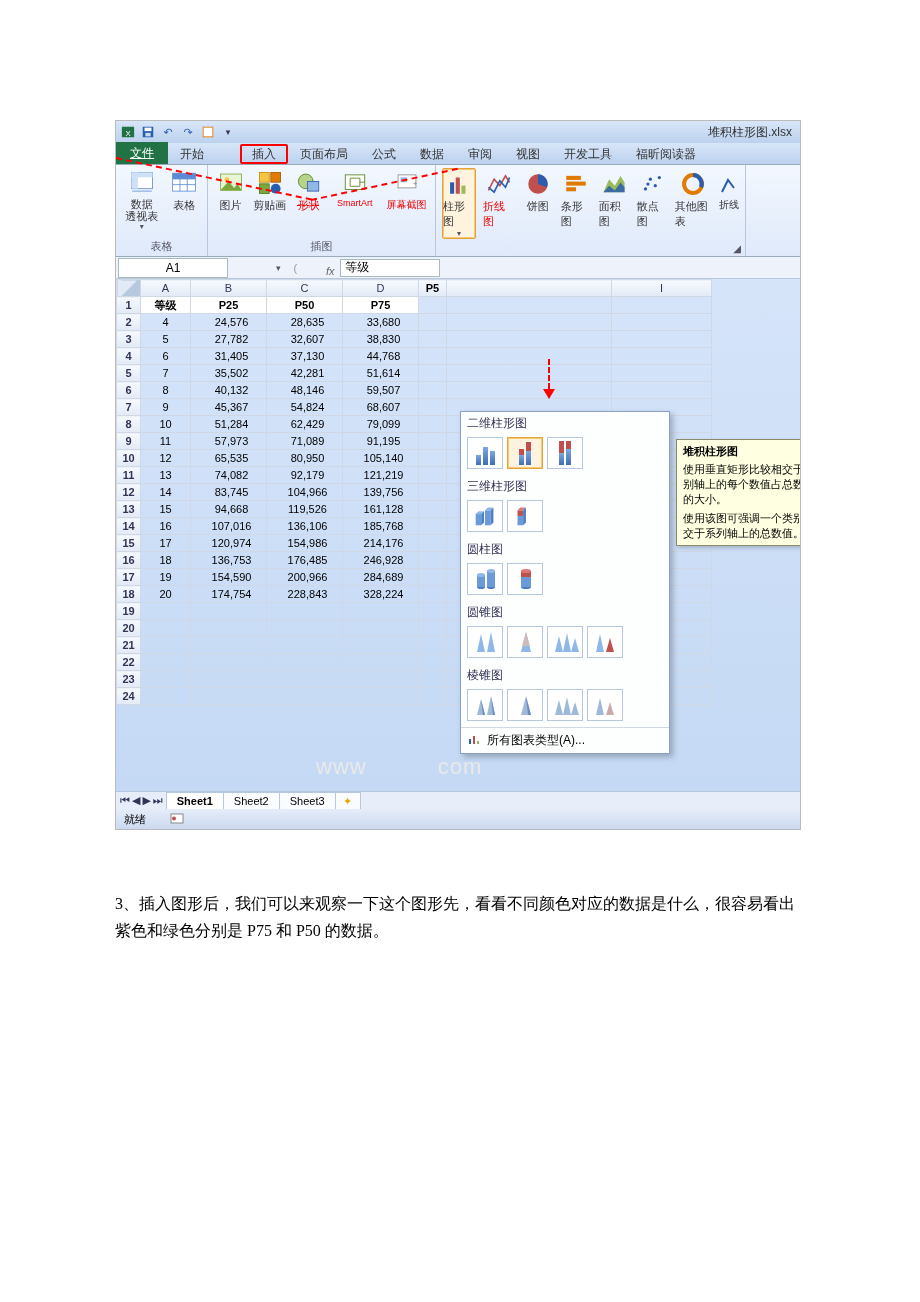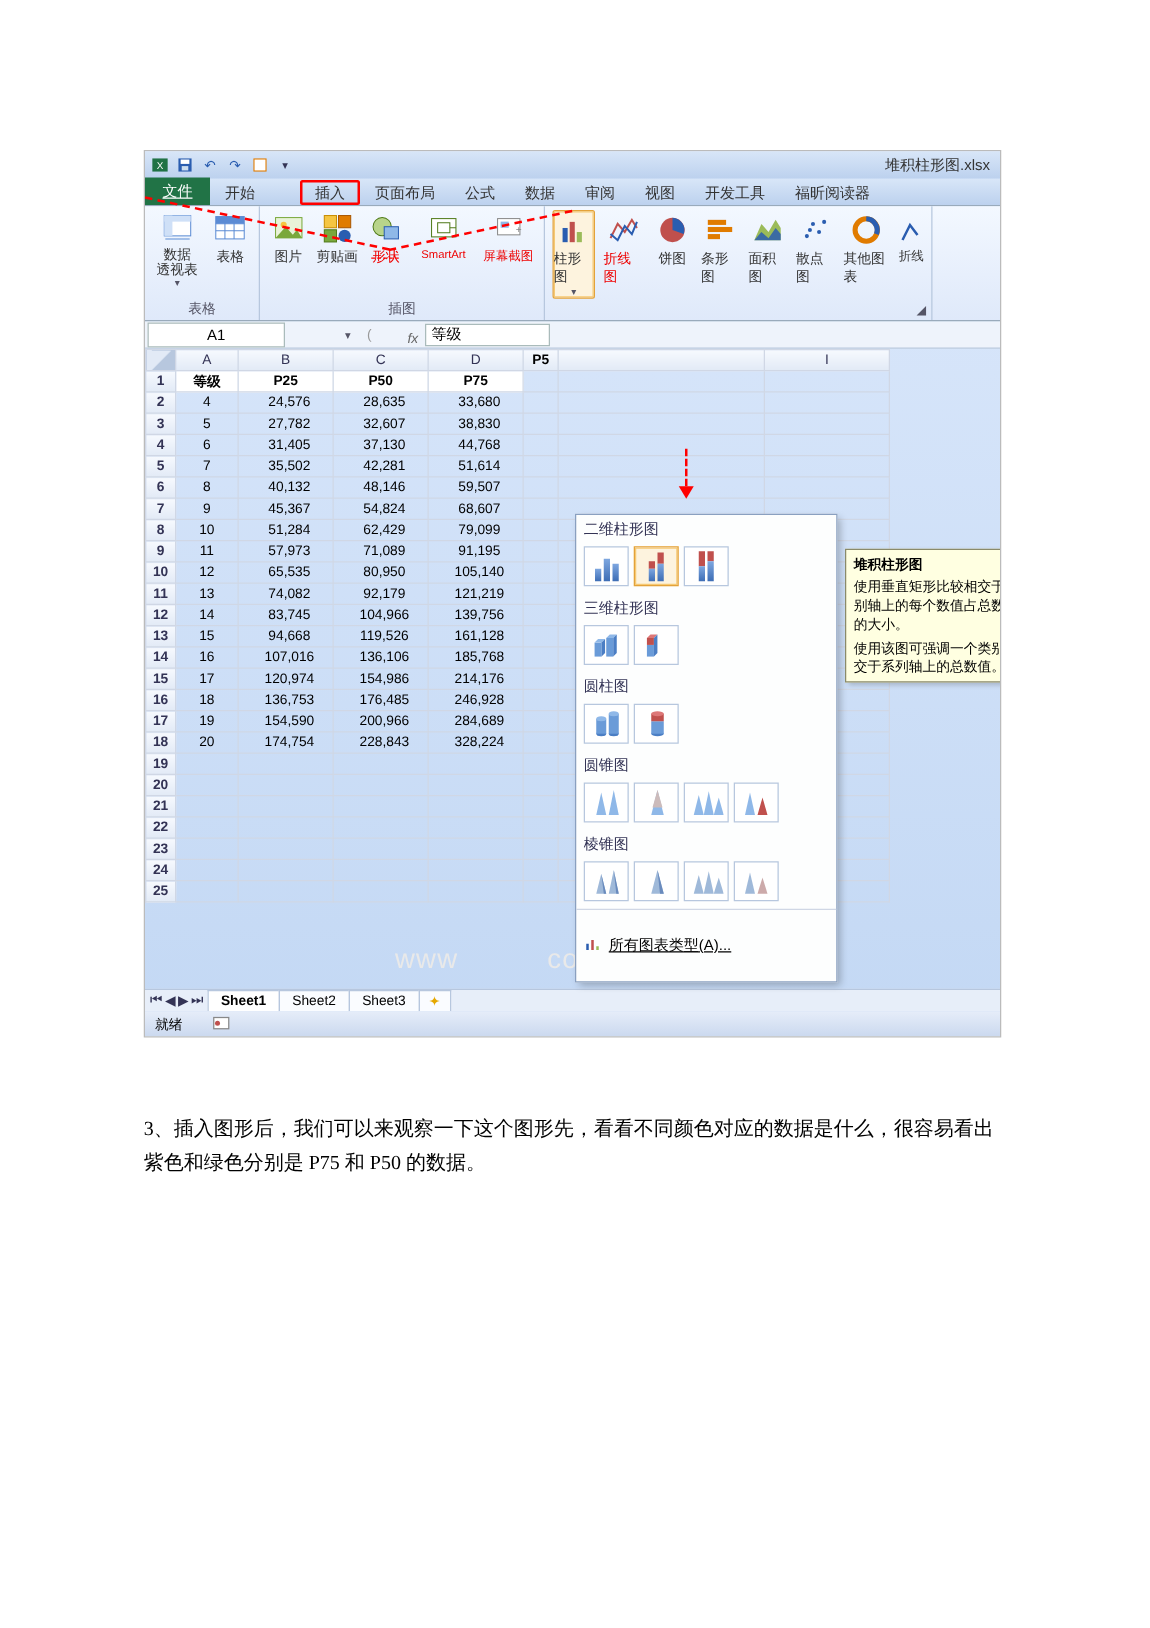--- a/index.html
+++ b/index.html
@@ -42,21 +42,21 @@
   .header-cell{ font-weight:bold; background:#fff;}
   .num {text-align:right; padding-right:4px;padding-left:10px;}
 
   
   .chart-dropdown { position:absolute; left:344px; top:132px; width:210px; background:#fdfefe; border:1px solid #8aa0c0; box-shadow:3px 3px 6px rgba(0,0,0,0.25); z-index:10; }
   .dd-section-title { font-size:12px; padding:3px 6px; color:#335;}
   .dd-row { display:flex; gap:4px; padding:2px 6px 6px 6px;}
   .dd-thumb { width:36px; height:32px; border:1px solid #b7c7de; background:#fff; display:flex; align-items:flex-end; justify-content:center; gap:2px; padding:3px; position:relative;}
   .dd-thumb.sel { border:1px solid #e3a23a; background:#fdf3de; box-shadow:0 0 0 1px #f6c973 inset;}
   .dd-bar { width:5px; background:linear-gradient(#7ea7e0,#3d6db5);}
-  .dd-footer { border-top:1px solid #d0d7e5; padding:20px 6px; font-size:12px; display:flex; align-items:center; gap:6px;text-decoration:underline;}
+  .dd-footer { border-top:1px solid #d0d7e5; padding:4px 6px; font-size:12px; display:flex; align-items:center; gap:6px;}
 
   .tooltip { position:absolute; left:560px; top:160px; width:155px; background:#ffffe1; border:1px solid #8a8a6a; font-size:11px; padding:4px 6px; z-index:11; box-shadow:2px 2px 4px rgba(0,0,0,0.2);}
   .tooltip .tt-title { font-weight:bold; margin-bottom:3px;}
 
   .sheet-tabs { position:absolute; bottom:20px; left:0; right:0; height:18px; background:#e7eef9; display:flex; align-items:center; font-size:11px; border-top:1px solid #b7c7de;}
   .nav-btns { display:flex; gap:2px; padding:0 4px; color:#335;}
   .sheet-tab { padding:0 10px; border:1px solid #b7c7de; border-bottom:none; background:#fafcff; margin-left:-1px; height:17px; display:flex; align-items:center;}
   .sheet-tab.active { background:#fff; font-weight:bold;}
   .status-bar { position:absolute; bottom:0; left:0; right:0; height:20px; background:linear-gradient(#e6edf9,#cbd9ef); display:flex; align-items:center; font-size:11px; padding-left:8px; gap:24px;}
 
@@ -559,30 +559,20 @@
           <tr>
             <th class="rowhead">24</th>
             <td></td>
             <td></td>
             <td></td>
             <td></td>
             <td></td>
             <td></td>
             <td></td>
           </tr>
-          <tr>
-            <th class="rowhead">25</th>
-            <td></td>
-            <td></td>
-            <td></td>
-            <td></td>
-            <td></td>
-            <td></td>
-            <td></td>
-          </tr>
         </tbody>
     </table>
 
     <div class="chart-dropdown">
       <div class="dd-section-title">二维柱形图</div>
       <div class="dd-row">
         <div class="dd-thumb">
             <span class="dd-bar" style="height:10px"></span>
             <span class="dd-bar" style="height:18px"></span>
             <span class="dd-bar" style="height:14px"></span>

